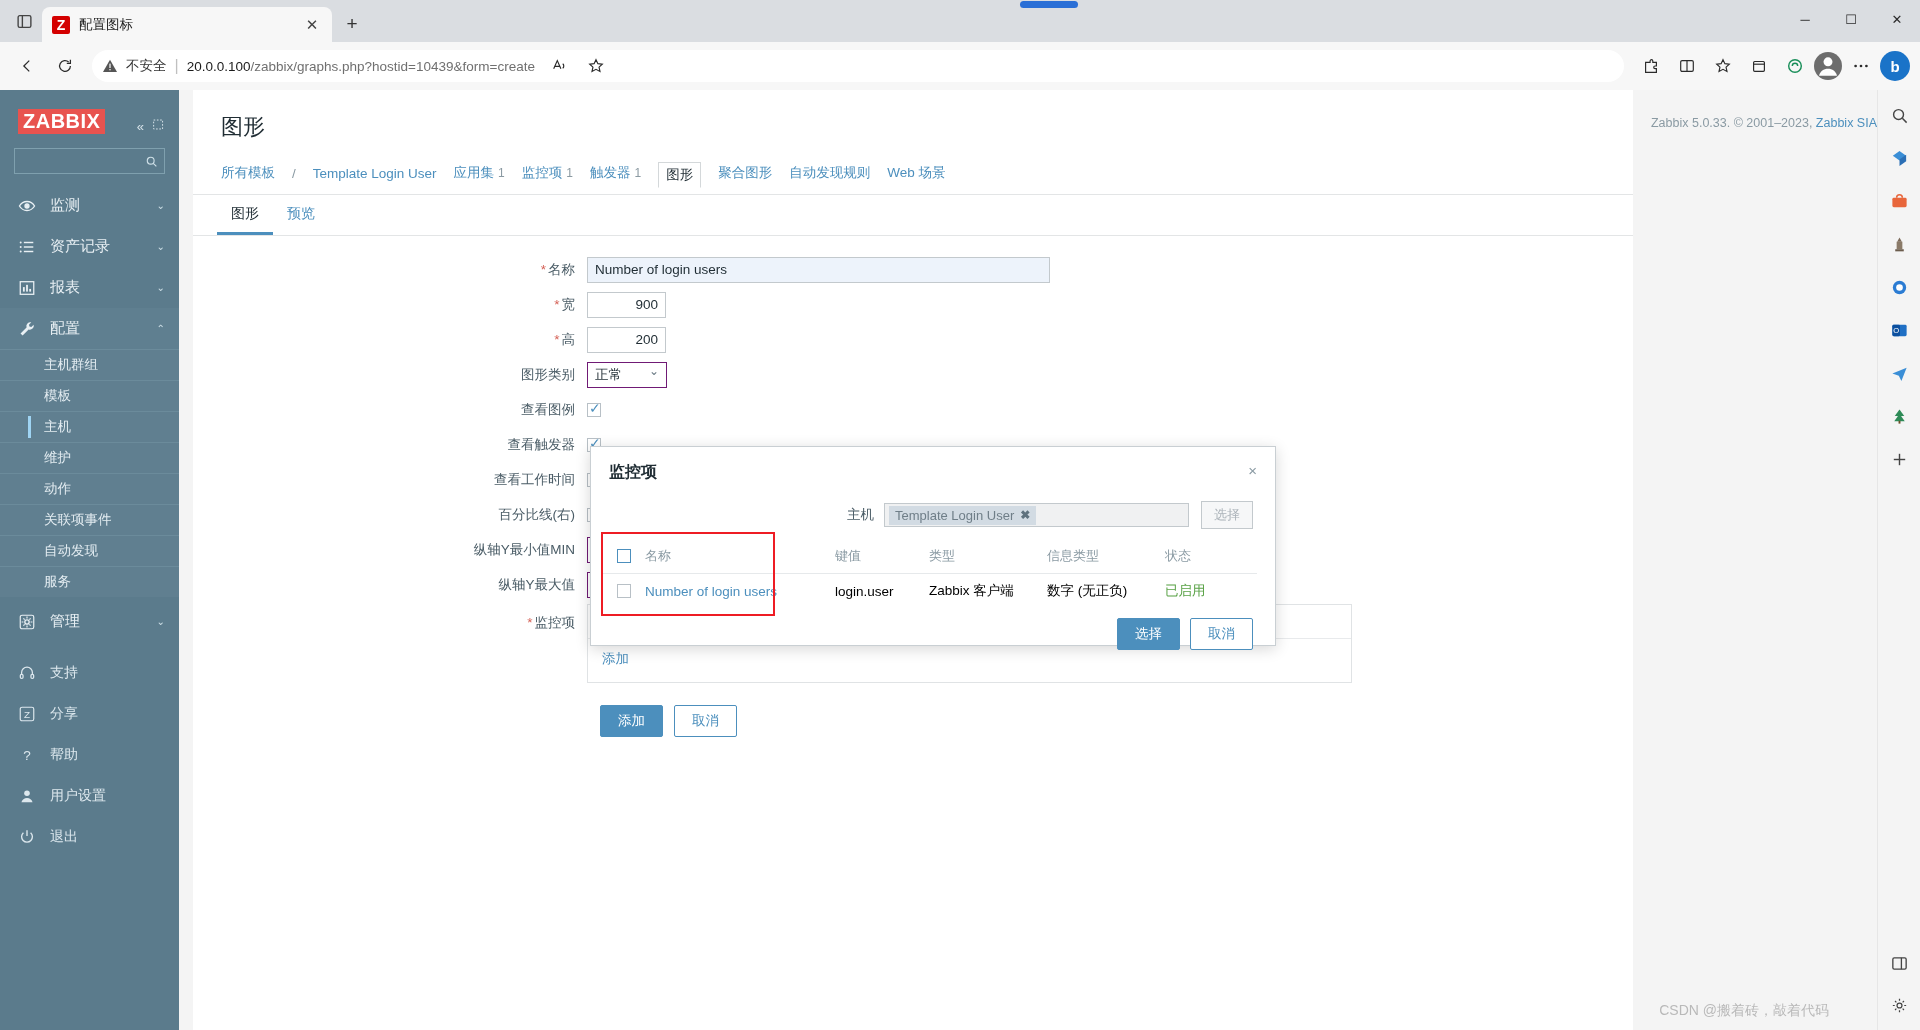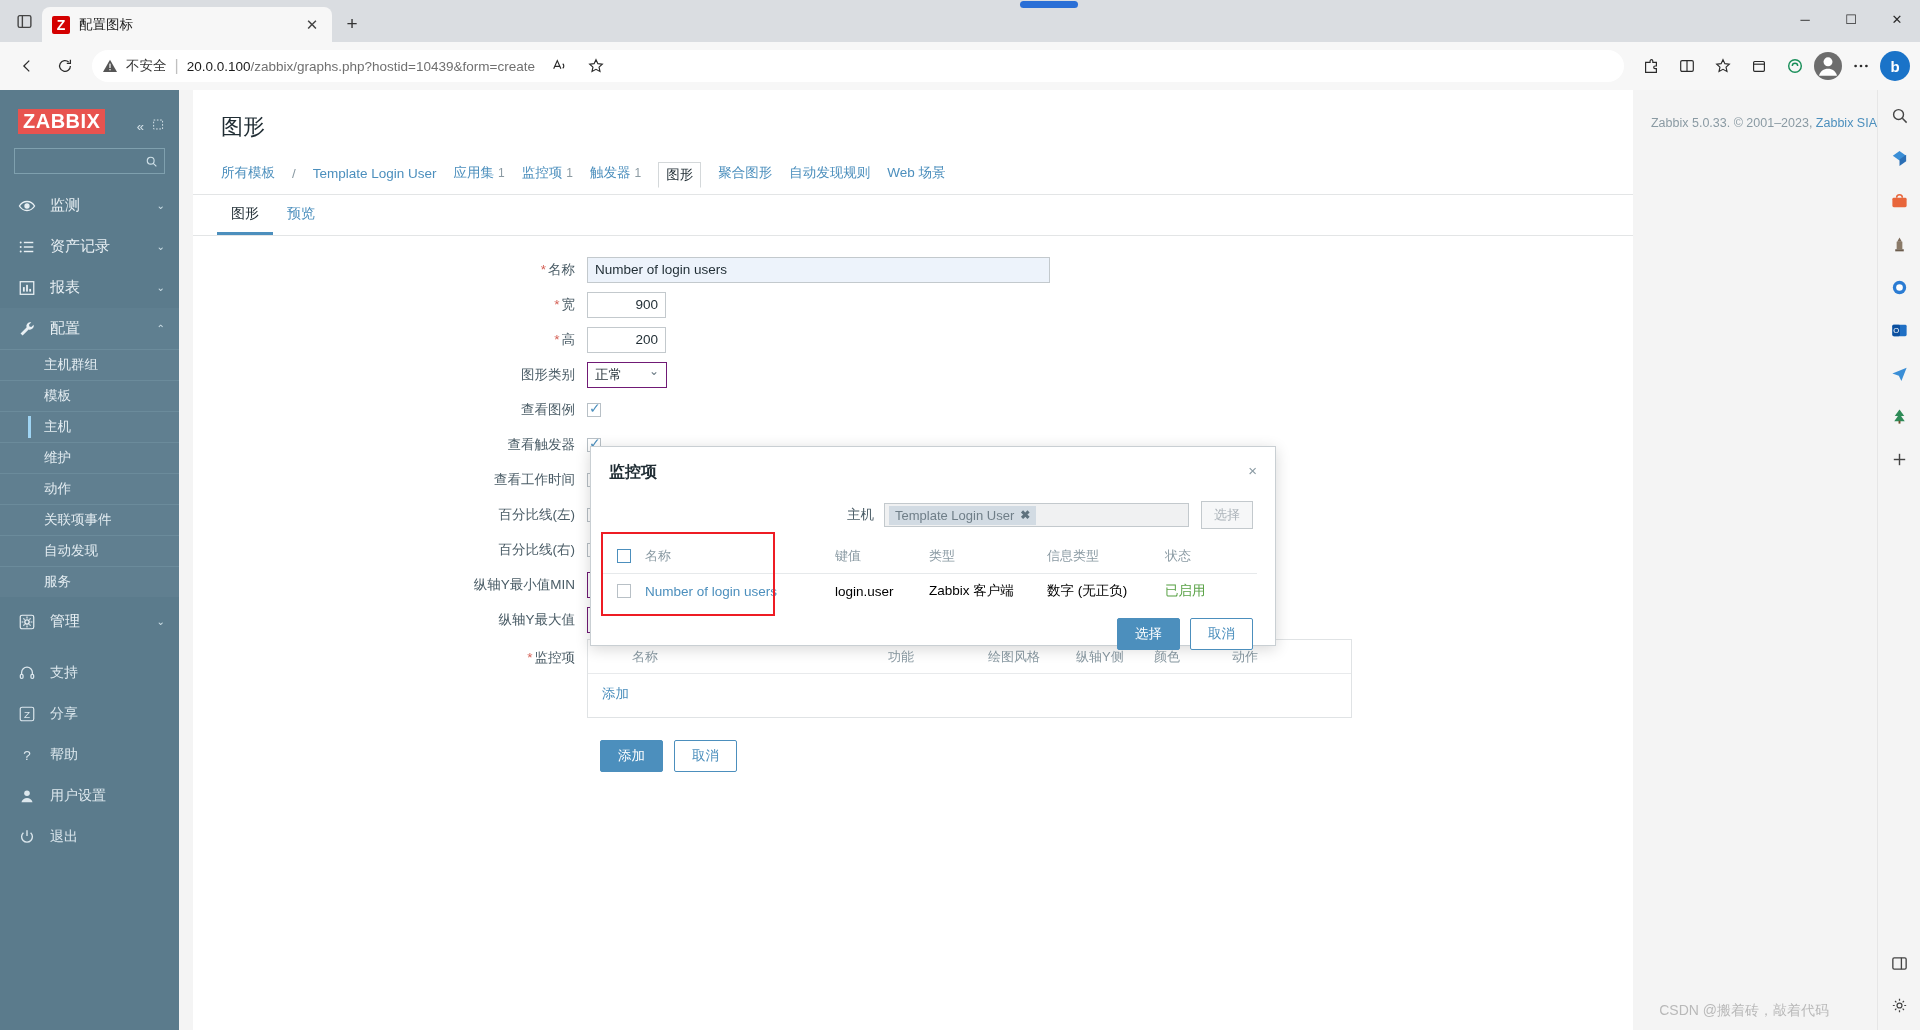--- a/index.html
+++ b/index.html
@@ -484,24 +484,20 @@
           <div class="frow">
             <div class="flabel">查看触发器</div>
             <span class="cbx on"></span>
           </div>
 
           <div class="frow">
             <div class="flabel">查看工作时间</div>
             <span class="cbx on"></span>
           </div>
 
-          <div class="frow">
-            <div class="flabel">百分比线(左)</div>
-            <span class="cbx"></span>
-          </div>
 
           <div class="frow">
             <div class="flabel">百分比线(右)</div>
             <span class="cbx"></span>
           </div>
 
           <div class="frow">
             <div class="flabel">纵轴Y最小值MIN</div>
             <div class="fsel" style="width:94px">可计算的</div>
           </div>

